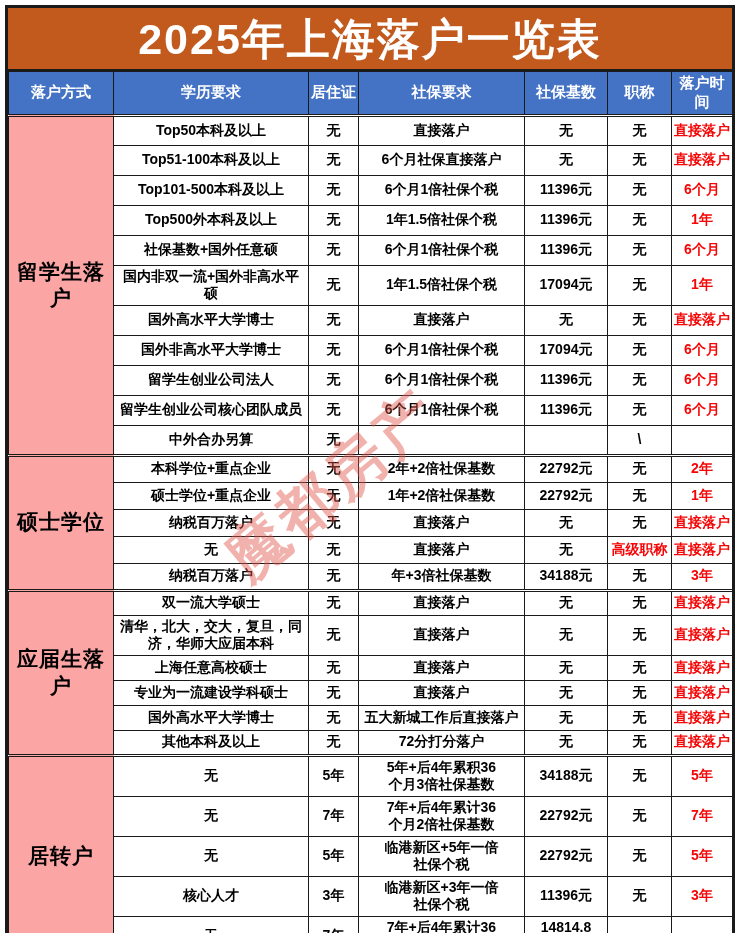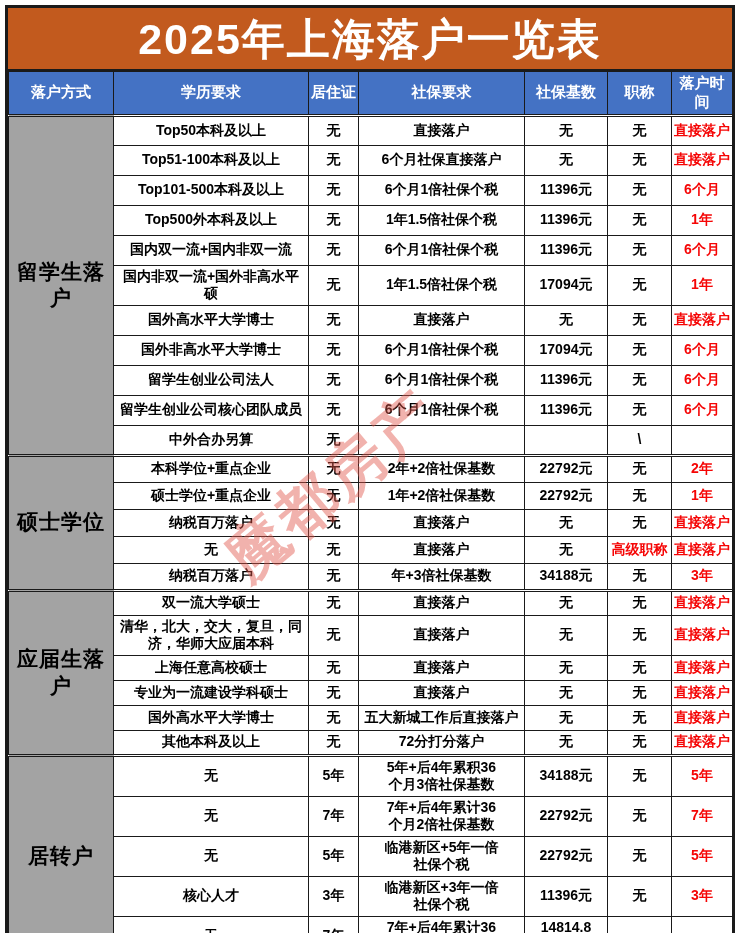--- a/index.html
+++ b/index.html
@@ -26,21 +26,21 @@
     padding:2px 2px; white-space:pre-line; line-height:1.25;
   }
   thead th {
     background:var(--header-bg,#4472C4);
     color:var(--header-text,#fff);
     font-size:15px; height:40px;
   }
   thead { border-bottom:3px double var(--border,#1a1a1a); }
   tbody { border-top:3px double var(--border,#1a1a1a); }
   td { font-size:14px; }
-  td.group-label { font-size:21px; letter-spacing:1px; background:#a3a3a3; }
+  td.group-label { font-size:21px; letter-spacing:1px; background:#fca5a5; }
   tbody.g0 tr { height:30px; }
   tbody.g1 tr { height:27px; }
   tbody.g2 tr { height:25px; }
   tbody.g3 tr { height:38px; }
   td.time { color:var(--red,#F50505); }
   td.red  { color:var(--red,#F50505); }
   .wm-diagonal {
     position:absolute; left:205px; top:445px;
     font-size:60px; font-weight:bold;
     color:var(--wm-pink,#E2574B); opacity:.45;
@@ -111,21 +111,21 @@
           </tr>
           <tr>
             <td>Top500外本科及以上</td>
             <td>无</td>
             <td>1年1.5倍社保个税</td>
             <td>11396元</td>
             <td>无</td>
             <td class="time">1年</td>
           </tr>
           <tr>
-            <td>国内双一流+国内非双一流</td>
+            <td>社保基数+国外任意硕</td>
             <td>无</td>
             <td>6个月1倍社保个税</td>
             <td>11396元</td>
             <td>无</td>
             <td class="time">6个月</td>
           </tr>
           <tr>
             <td>国内非双一流+国外非高水平硕</td>
             <td>无</td>
             <td>1年1.5倍社保个税</td>

